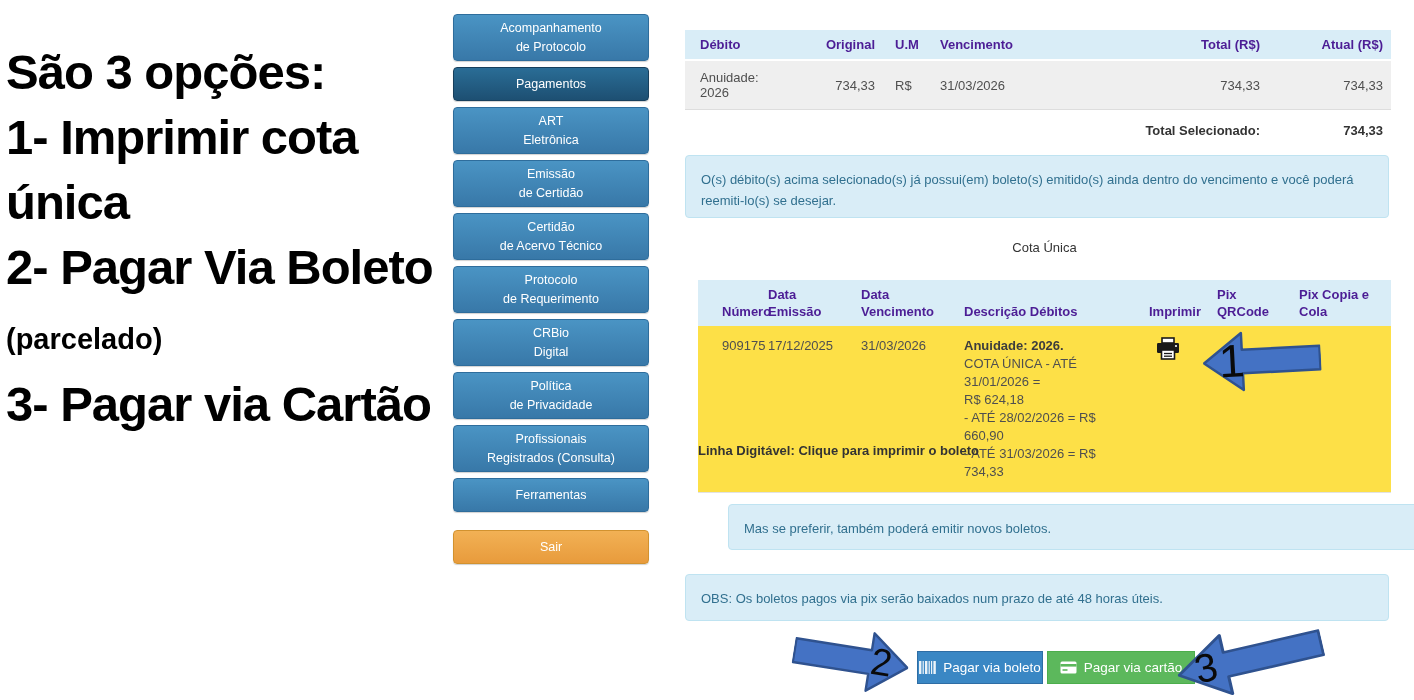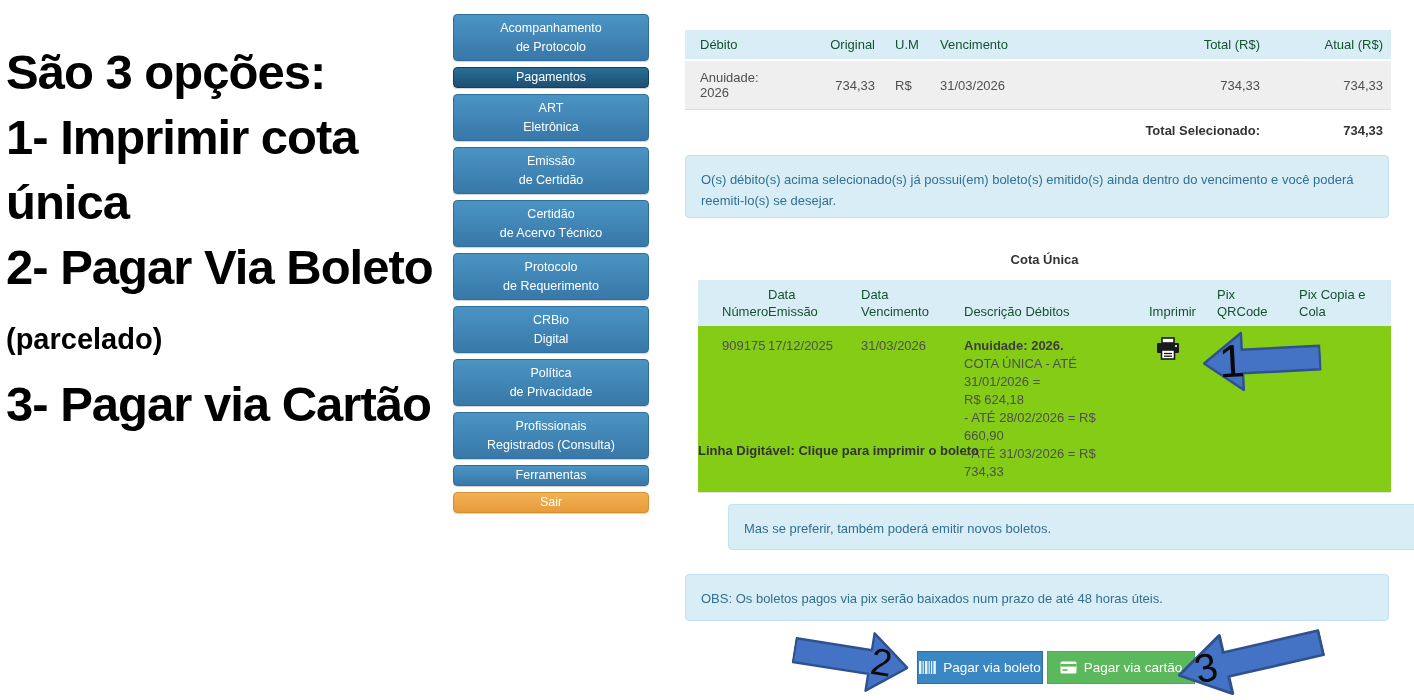--- a/index.html
+++ b/index.html
@@ -15,40 +15,40 @@
   .annotation .note{font-size:29px;letter-spacing:0;}
   
   .sidebar{position:absolute;left:453px;top:14px;width:196px;display:flex;flex-direction:column;gap:6px;}
   .side-btn{
     box-sizing:border-box;border-radius:4px;color:#fff;font-size:12.5px;line-height:1.5;
     display:flex;align-items:center;justify-content:center;text-align:center;white-space:pre-line;
     background:linear-gradient(#4a94c4,#3878a8);border:1px solid #2e6d9c;
     box-shadow:0 1px 1px rgba(0,0,0,.18);cursor:pointer;
   }
   .side-btn.two{height:47px;}
-  .side-btn.one{height:21px;text-align:center;}
+  .side-btn.one{height:34px;text-align:center;}
   .side-btn.active{background:linear-gradient(#2a6d96,#1d4f72);border-color:#173f5c;}
-  .side-btn.warning{background:linear-gradient(#f2b155,#e89b3c);border-color:#d2922f;}
+  .side-btn.warning{background:linear-gradient(#f2b155,#e89b3c);border-color:#d2922f;margin-top:12px;}
   
   .content{position:absolute;left:685px;top:0;width:706px;height:700px;}
   table{border-collapse:collapse;table-layout:fixed;font-size:13px;color:#4f4f4f;}
-  th{font-weight:normal;color:#14532d;background:#d9edf7;}
+  th{font-weight:bold;color:#4c1d95;background:#d9edf7;}
   .al{text-align:left;} .ar{text-align:right;}
   .t1{position:absolute;left:0;top:30px;width:706px;}
   .t1 th{padding:7px 10px;border-bottom:2px solid #fff;}
   .t1 td{padding:9px 10px;background:#efefef;border-bottom:1px solid #ddd;}
   .t1 .c-first{padding-left:15px;} .t1 .c-last{padding-right:8px;}
   .t1 tr.total td{background:#fff;border-bottom:none;padding-top:13px;font-weight:bold;color:#333;}
   .t2{position:absolute;left:13px;top:280px;width:693px;}
   .t2 th{padding:6px 8px;vertical-align:bottom;text-align:left;white-space:pre-line;line-height:17px;}
-  .t2 td{padding:11px 8px;background:#84cc16;vertical-align:top;border-bottom:1px solid #e2e2e2;line-height:18px;}
+  .t2 td{padding:11px 8px;background:#fde047;vertical-align:top;border-bottom:1px solid #e2e2e2;line-height:18px;}
   .t2 .c-first{padding-left:24px;}
   .desc-title{font-weight:bold;color:#3d3d3d;}
   .desc-detail{white-space:pre-line;}
-  .cota-title{position:absolute;left:13px;top:252px;width:693px;text-align:center;font-weight:bold;font-size:13px;color:#333;}
+  .cota-title{position:absolute;left:13px;top:240px;width:693px;text-align:center;font-weight:normal;font-size:13px;color:#333;}
   .linha{position:absolute;left:13px;top:443px;font-weight:bold;font-size:13px;color:#333;}
   .notice{
     box-sizing:border-box;position:absolute;left:0;width:704px;
     background:#d9edf7;border:1px solid #bfe3f1;border-radius:4px;
     color:#31708f;font-size:13px;line-height:21px;padding:13px 15px;
   }
   .notice-1{top:155px;height:63px;}
   .notice-2{top:504px;height:46px;margin-left:43px;}
   .notice-3{top:574px;height:47px;}
   .print-btn{background:none;border:none;padding:0;margin:0 0 0 6px;cursor:pointer;line-height:0;}

